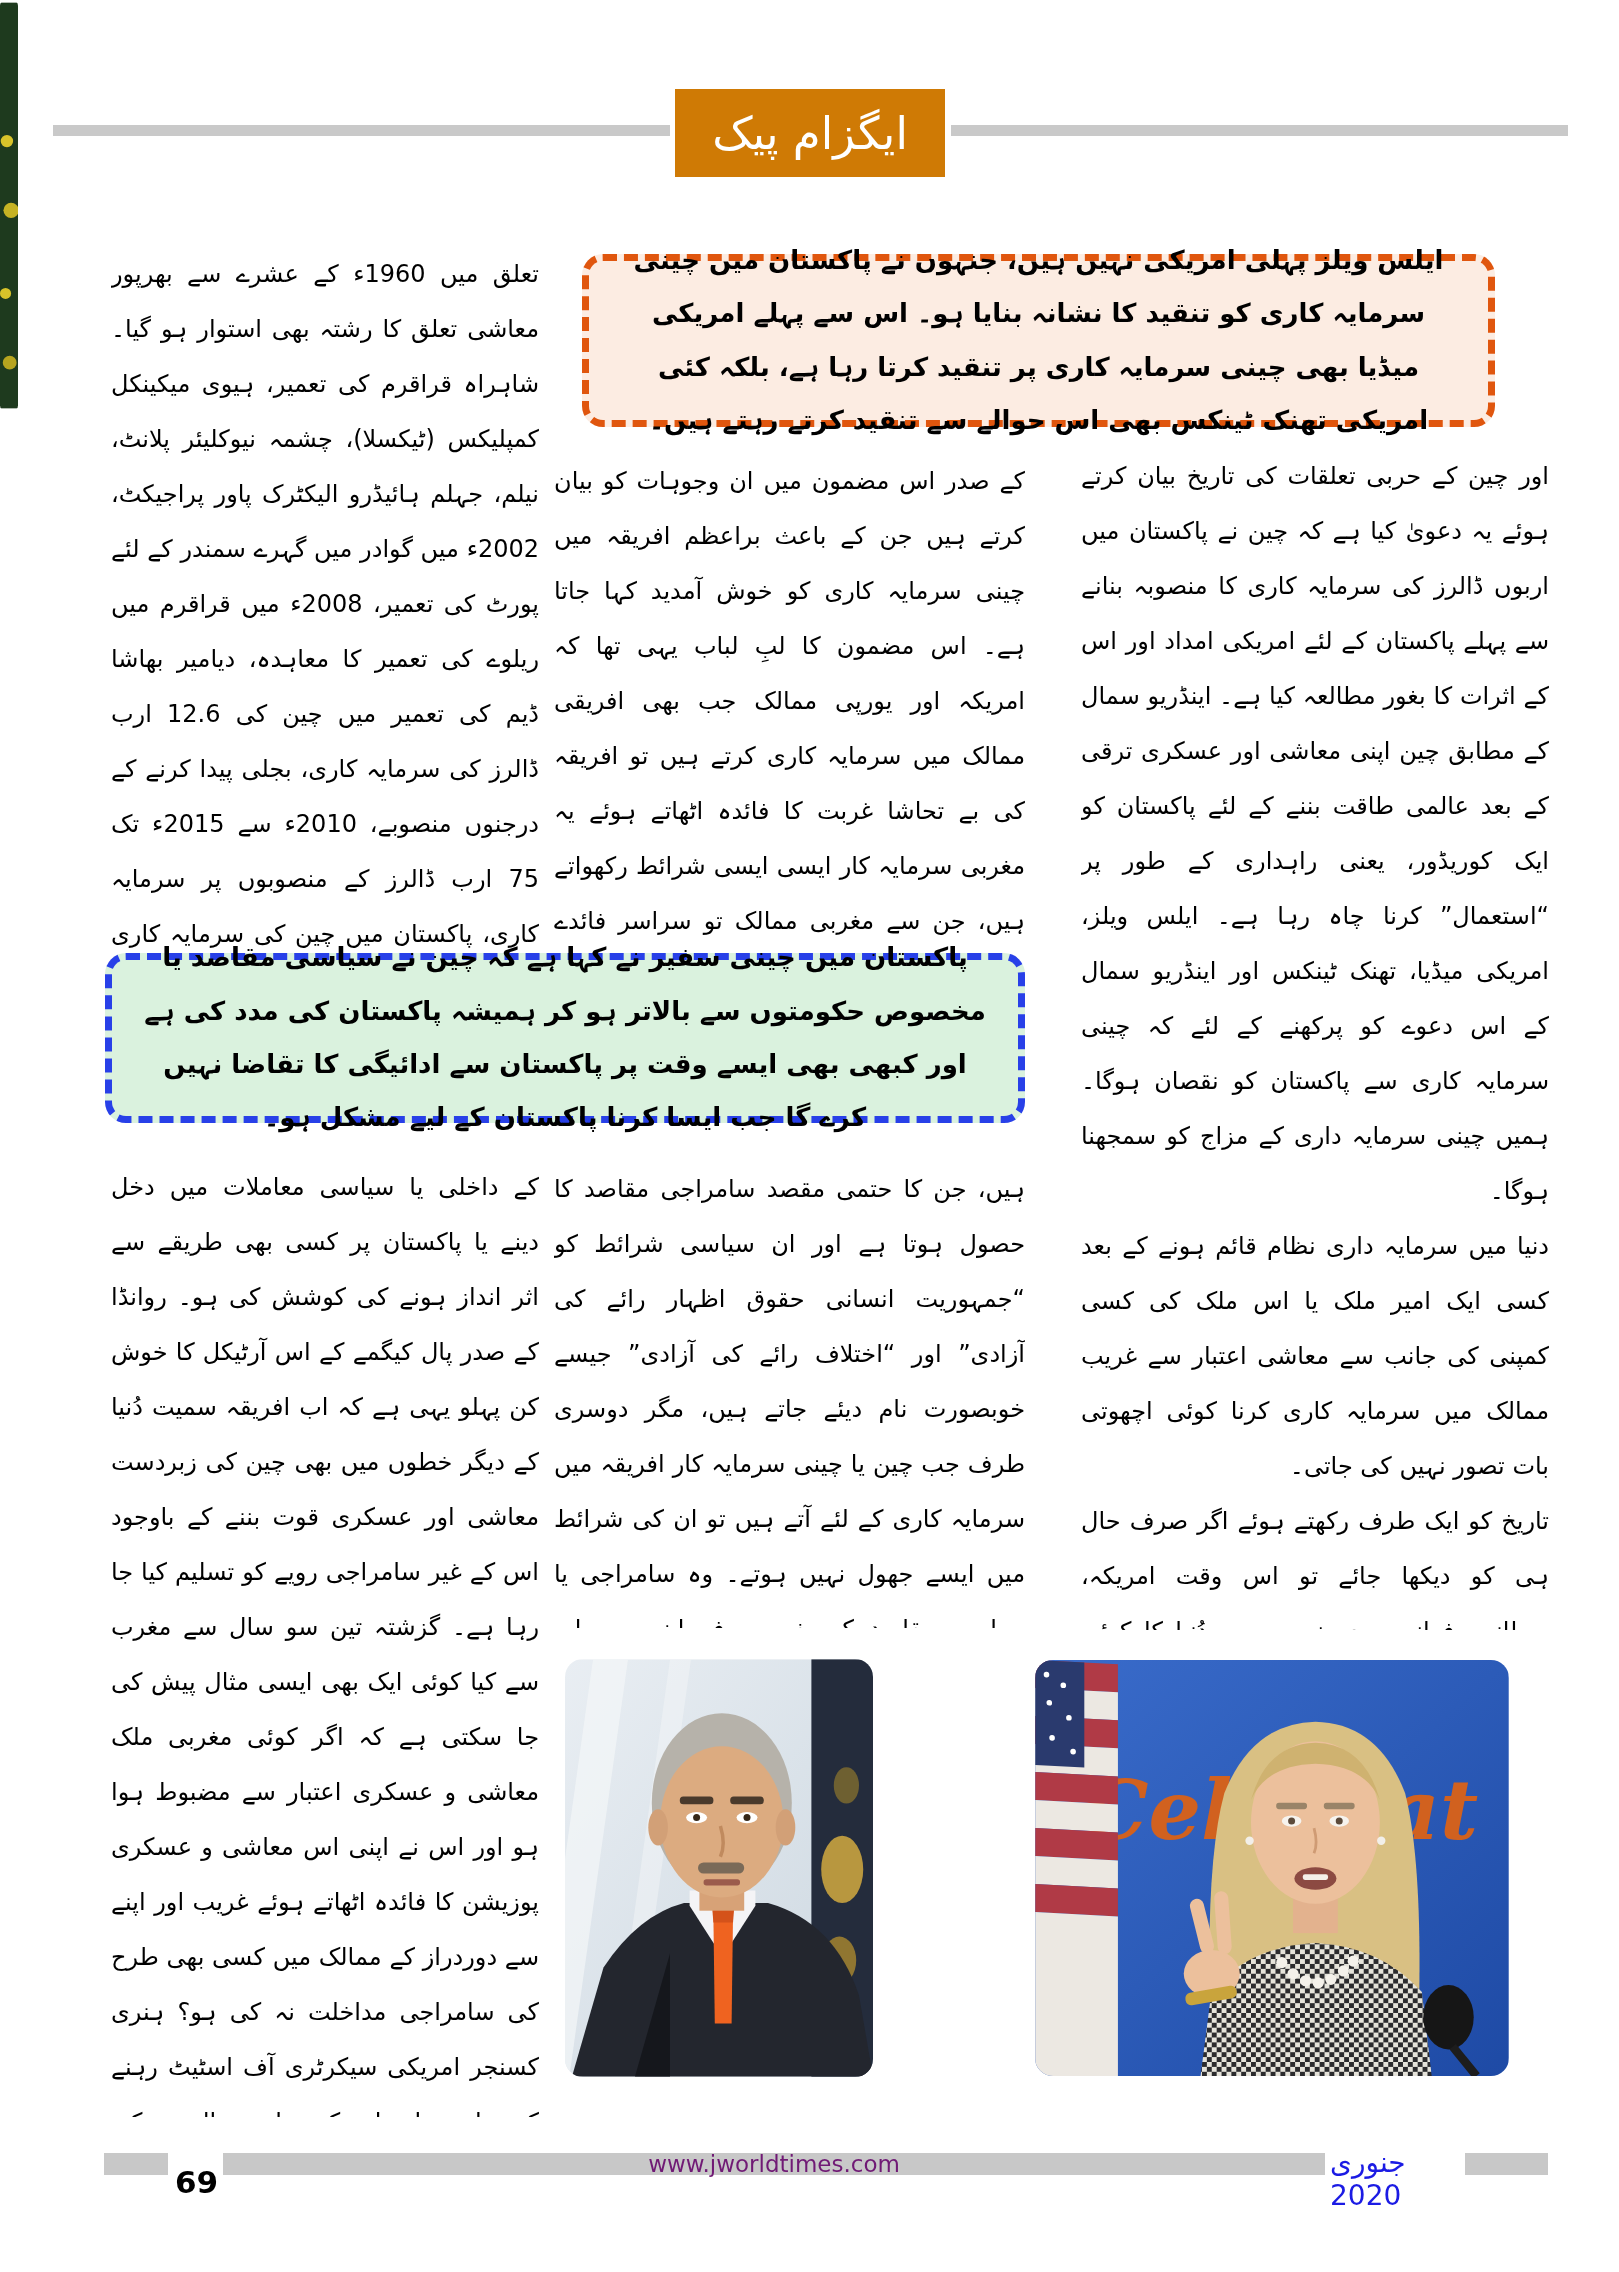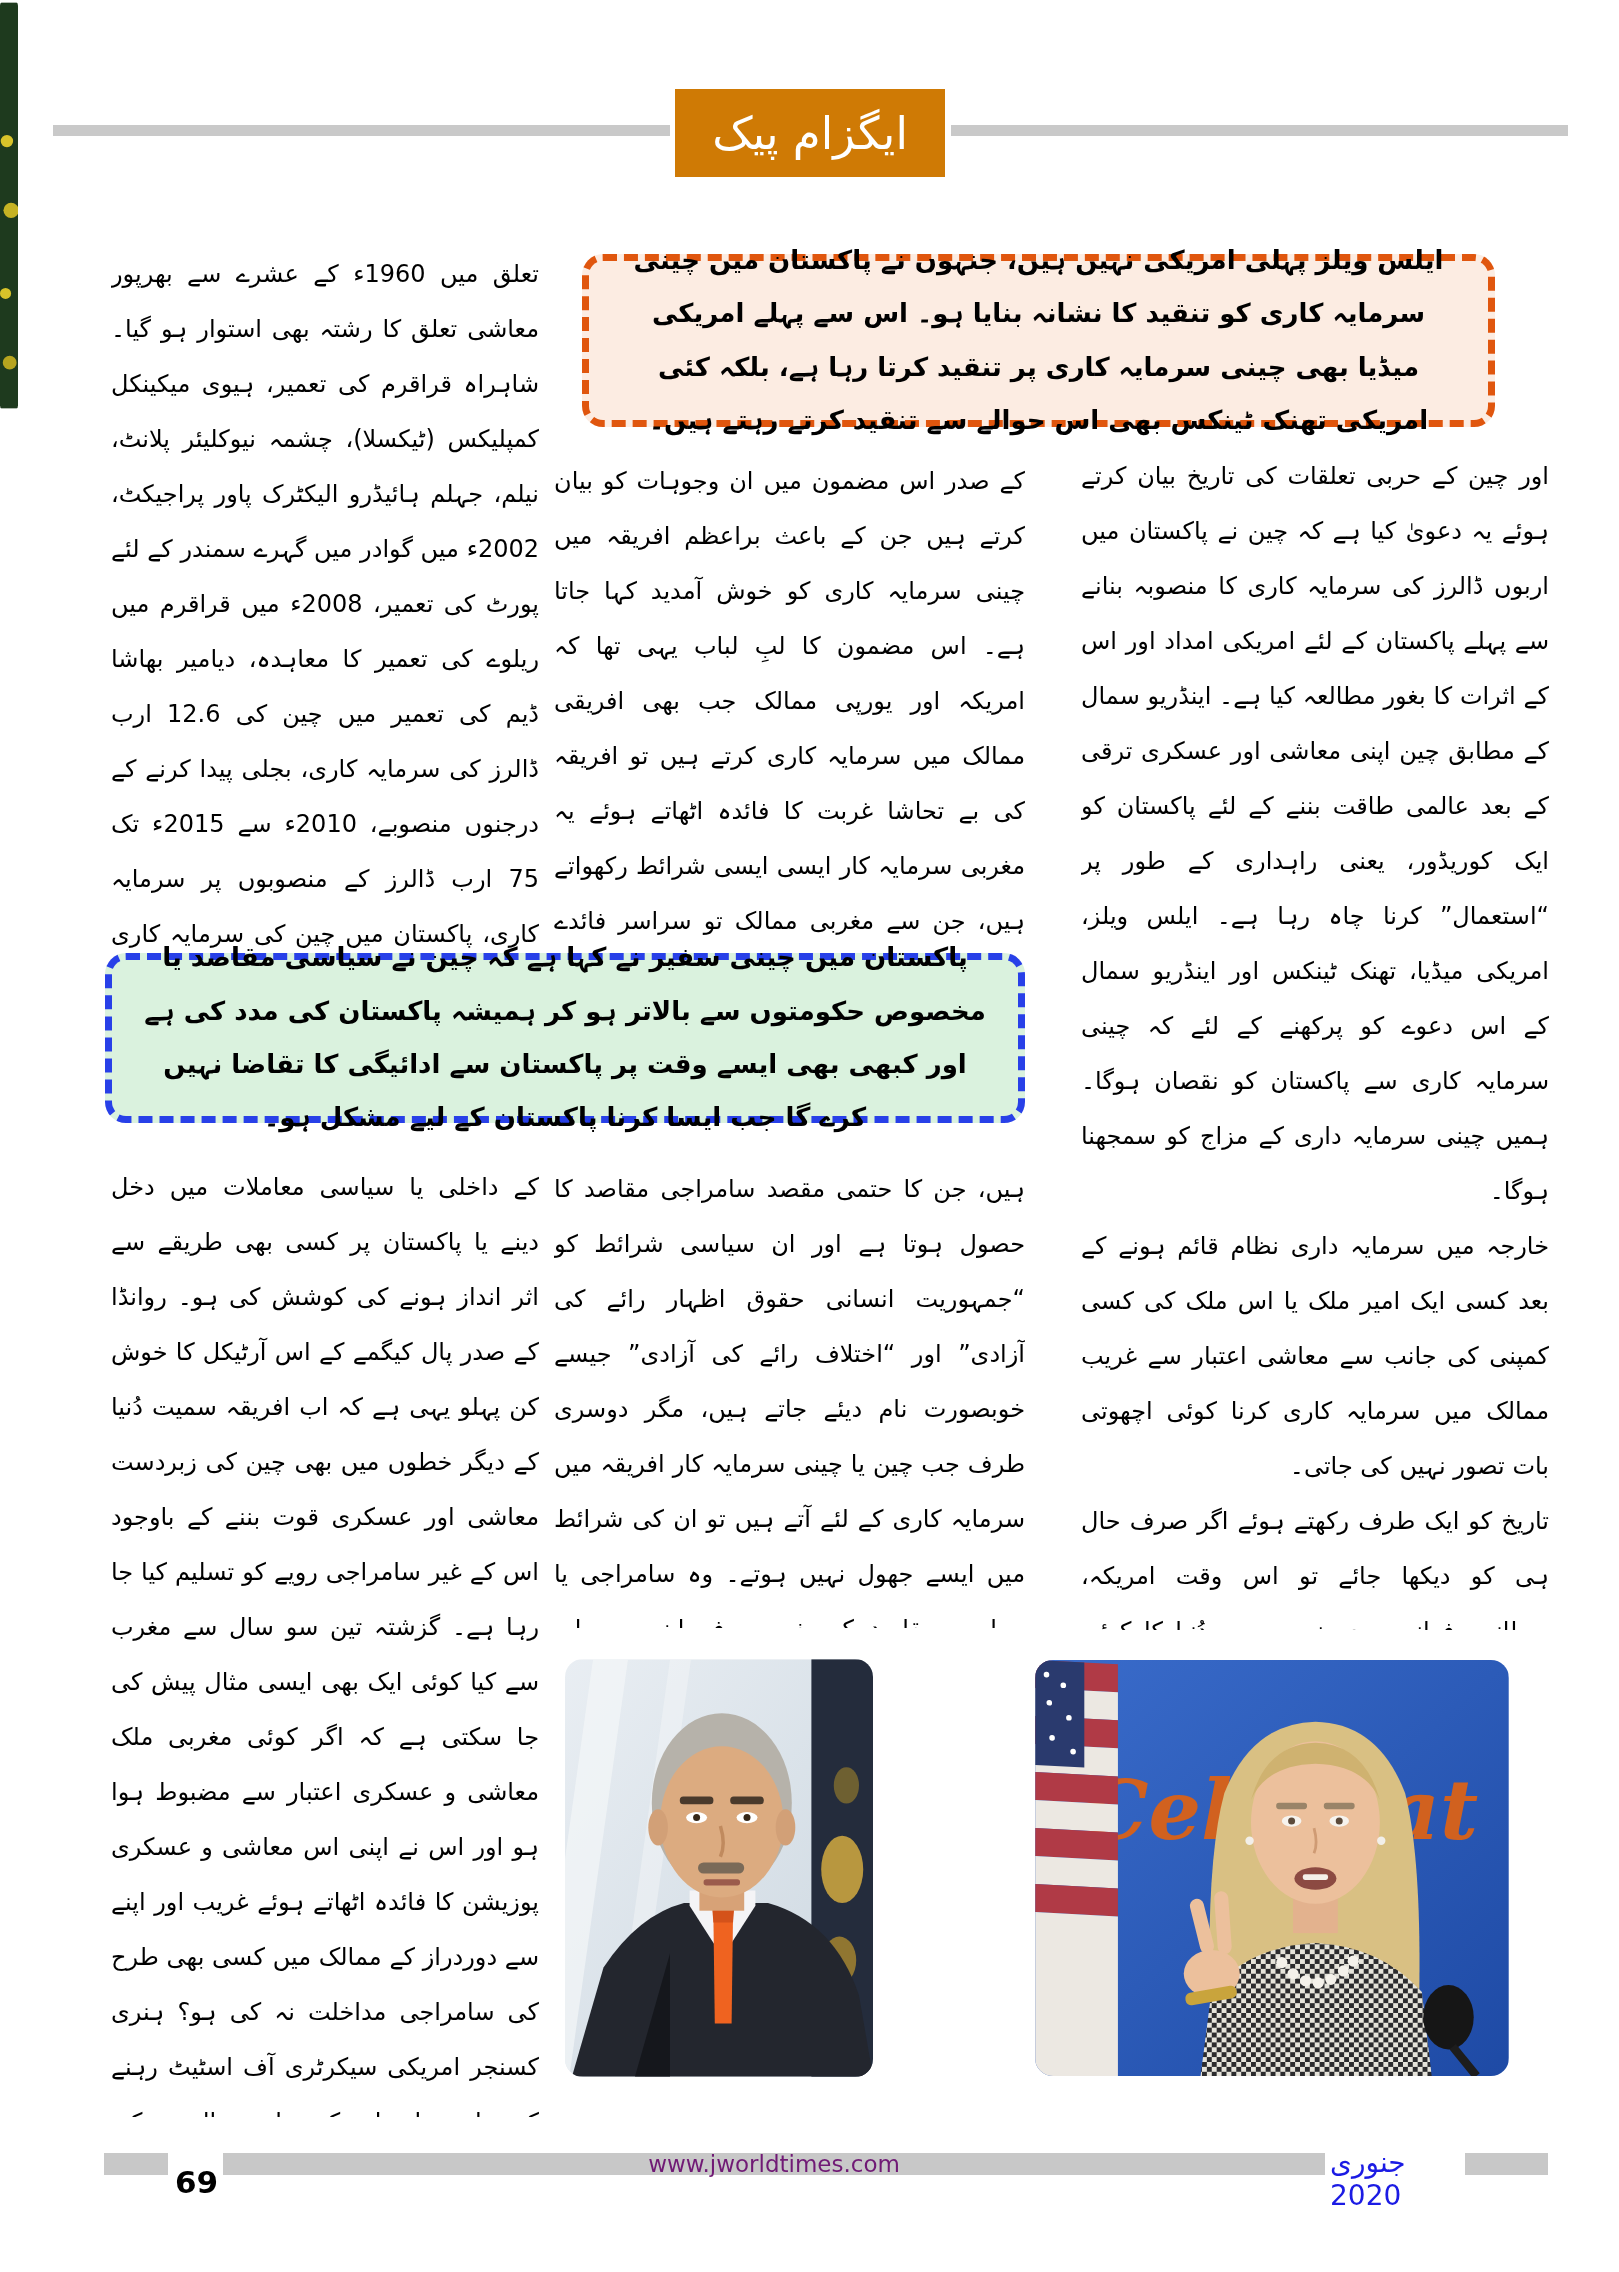--- a/index.html
+++ b/index.html
@@ -74,21 +74,21 @@
   <div class="col col-left-1">
     <p>تعلق میں 1960ء کے عشرے سے بھرپور معاشی تعلق کا رشتہ بھی استوار ہو گیا۔ شاہراہ قراقرم کی تعمیر، ہیوی میکینکل کمپلیکس (ٹیکسلا)، چشمہ نیوکلیئر پلانٹ، نیلم، جہلم ہائیڈرو الیکٹرک پاور پراجیکٹ، 2002ء میں گوادر میں گہرے سمندر کے لئے پورٹ کی تعمیر، 2008ء میں قراقرم میں ریلوے کی تعمیر کا معاہدہ، دیامیر بھاشا ڈیم کی تعمیر میں چین کی 12.6 ارب ڈالرز کی سرمایہ کاری، بجلی پیدا کرنے کے درجنوں منصوبے، 2010ء سے 2015ء تک 75 ارب ڈالرز کے منصوبوں پر سرمایہ کاری، پاکستان میں چین کی سرمایہ کاری کی صرف چند ہی مثالیں ہیں۔ ایک کالم میں اتنی گنجائش ہی نہیں کہ چین کے پاکستان میں تمام معاشی و عسکری منصوبوں کا احاطہ کیا جا سکے۔ پاکستان میں چین کی اس تمام تر سرمایہ کاری کے باوجود کوئی ایک مثال بھی ایسی نہیں ملتی کہ چین نے کبھی اس سرمایہ کاری کی آڑ لے کر پاکستان</p>
   </div>
 
   <div class="col col-mid-1">
     <p>کے صدر اس مضمون میں ان وجوہات کو بیان کرتے ہیں جن کے باعث براعظم افریقہ میں چینی سرمایہ کاری کو خوش آمدید کہا جاتا ہے۔ اس مضمون کا لبِ لباب یہی تھا کہ امریکہ اور یورپی ممالک جب بھی افریقی ممالک میں سرمایہ کاری کرتے ہیں تو افریقہ کی بے تحاشا غربت کا فائدہ اٹھاتے ہوئے یہ مغربی سرمایہ کار ایسی ایسی شرائط رکھواتے ہیں، جن سے مغربی ممالک تو سراسر فائدے میں رہتے ہیں، مگر افریقہ خسارے میں ہی رہتا ہے۔ دوسرا سامراجی پس منظر رکھنے کے باعث امریکہ اور یورپی ممالک سرمایہ کاری کرنے کے لئے ایسی سیاسی شرائط بھی پیش کرتے</p>
   </div>
 
   <div class="col col-right-1">
     <p>اور چین کے حربی تعلقات کی تاریخ بیان کرتے ہوئے یہ دعویٰ کیا ہے کہ چین نے پاکستان میں اربوں ڈالرز کی سرمایہ کاری کا منصوبہ بنانے سے پہلے پاکستان کے لئے امریکی امداد اور اس کے اثرات کا بغور مطالعہ کیا ہے۔ اینڈریو سمال کے مطابق چین اپنی معاشی اور عسکری ترقی کے بعد عالمی طاقت بننے کے لئے پاکستان کو ایک کوریڈور، یعنی راہداری کے طور پر “استعمال” کرنا چاہ رہا ہے۔ ایلس ویلز، امریکی میڈیا، تھنک ٹینکس اور اینڈریو سمال کے اس دعوے کو پرکھنے کے لئے کہ چینی سرمایہ کاری سے پاکستان کو نقصان ہوگا۔ ہمیں چینی سرمایہ داری کے مزاج کو سمجھنا ہوگا۔</p>
-    <p>خارجہ میں سرمایہ داری نظام قائم ہونے کے بعد کسی ایک امیر ملک یا اس ملک کی کسی کمپنی کی جانب سے معاشی اعتبار سے غریب ممالک میں سرمایہ کاری کرنا کوئی اچھوتی بات تصور نہیں کی جاتی۔</p>
+    <p>دنیا میں سرمایہ داری نظام قائم ہونے کے بعد کسی ایک امیر ملک یا اس ملک کی کسی کمپنی کی جانب سے معاشی اعتبار سے غریب ممالک میں سرمایہ کاری کرنا کوئی اچھوتی بات تصور نہیں کی جاتی۔</p>
     <p>تاریخ کو ایک طرف رکھتے ہوئے اگر صرف حال ہی کو دیکھا جائے تو اس وقت امریکہ، برطانیہ، فرانس، جرمنی سمیت دُنیا کا کوئی ایک بھی ترقی یافتہ ملک ایسا نہیں ہوگا، جس کی سرمایہ کاری دنیا کے اکثر ممالک میں موجود نہ ہو، مگر مغربی ممالک اور چینی سرمایہ کاری کے طریقہ کار میں ایک بہت ہی بنیادی فرق پایا جاتا ہے۔ نومبر 2009ء میں افریقی ملک روانڈا کے صدر پال کیگمے نے Why Africa welcomes the Chinese کے عنوان سے ایک مضمون لکھا، جسے برطانوی اور مغربی اخبارات میں بھی شائع کیا گیا۔ جیسا کہ مضمون کے عنوان سے ہی ظاہر ہے روانڈا</p>
   </div>
 
   <div class="callout green">
     <span>پاکستان میں چینی سفیر نے کہا ہے کہ چین نے سیاسی مقاصد یا مخصوص حکومتوں سے بالاتر ہو کر ہمیشہ پاکستان کی مدد کی ہے اور کبھی بھی ایسے وقت پر پاکستان سے ادائیگی کا تقاضا نہیں کرے گا جب ایسا کرنا پاکستان کے لیے مشکل ہو۔</span>
   </div>
 
   <div class="col col-left-2">
     <p>کے داخلی یا سیاسی معاملات میں دخل دینے یا پاکستان پر کسی بھی طریقے سے اثر انداز ہونے کی کوشش کی ہو۔ روانڈا کے صدر پال کیگمے کے اس آرٹیکل کا خوش کن پہلو یہی ہے کہ اب افریقہ سمیت دُنیا کے دیگر خطوں میں بھی چین کی زبردست معاشی اور عسکری قوت بننے کے باوجود اس کے غیر سامراجی رویے کو تسلیم کیا جا رہا ہے۔ گزشتہ تین سو سال سے مغرب سے کیا کوئی ایک بھی ایسی مثال پیش کی جا سکتی ہے کہ اگر کوئی مغربی ملک معاشی و عسکری اعتبار سے مضبوط ہوا ہو اور اس نے اپنی اس معاشی و عسکری پوزیشن کا فائدہ اٹھاتے ہوئے غریب اور اپنے سے دوردراز کے ممالک میں کسی بھی طرح کی سامراجی مداخلت نہ کی ہو؟ ہنری کسنجر امریکی سیکرٹری آف اسٹیٹ رہنے کے ساتھ ساتھ امریکی خارجہ پالیسی کی تشکیل میں ایک انتہائی اہم شخص کے طور پر جانے جاتے ہیں۔ 2011ء میں منظر عام پر آنے والی اپنی کتاب On China میں ہنری کسنجر یہ موقف اپنانے پر مجبور ہے کہ چین دُنیا کے داخلی سیاسی معاملات میں مداخلت کا بالکل بھی خواہاں نہیں ہے۔</p>
 

